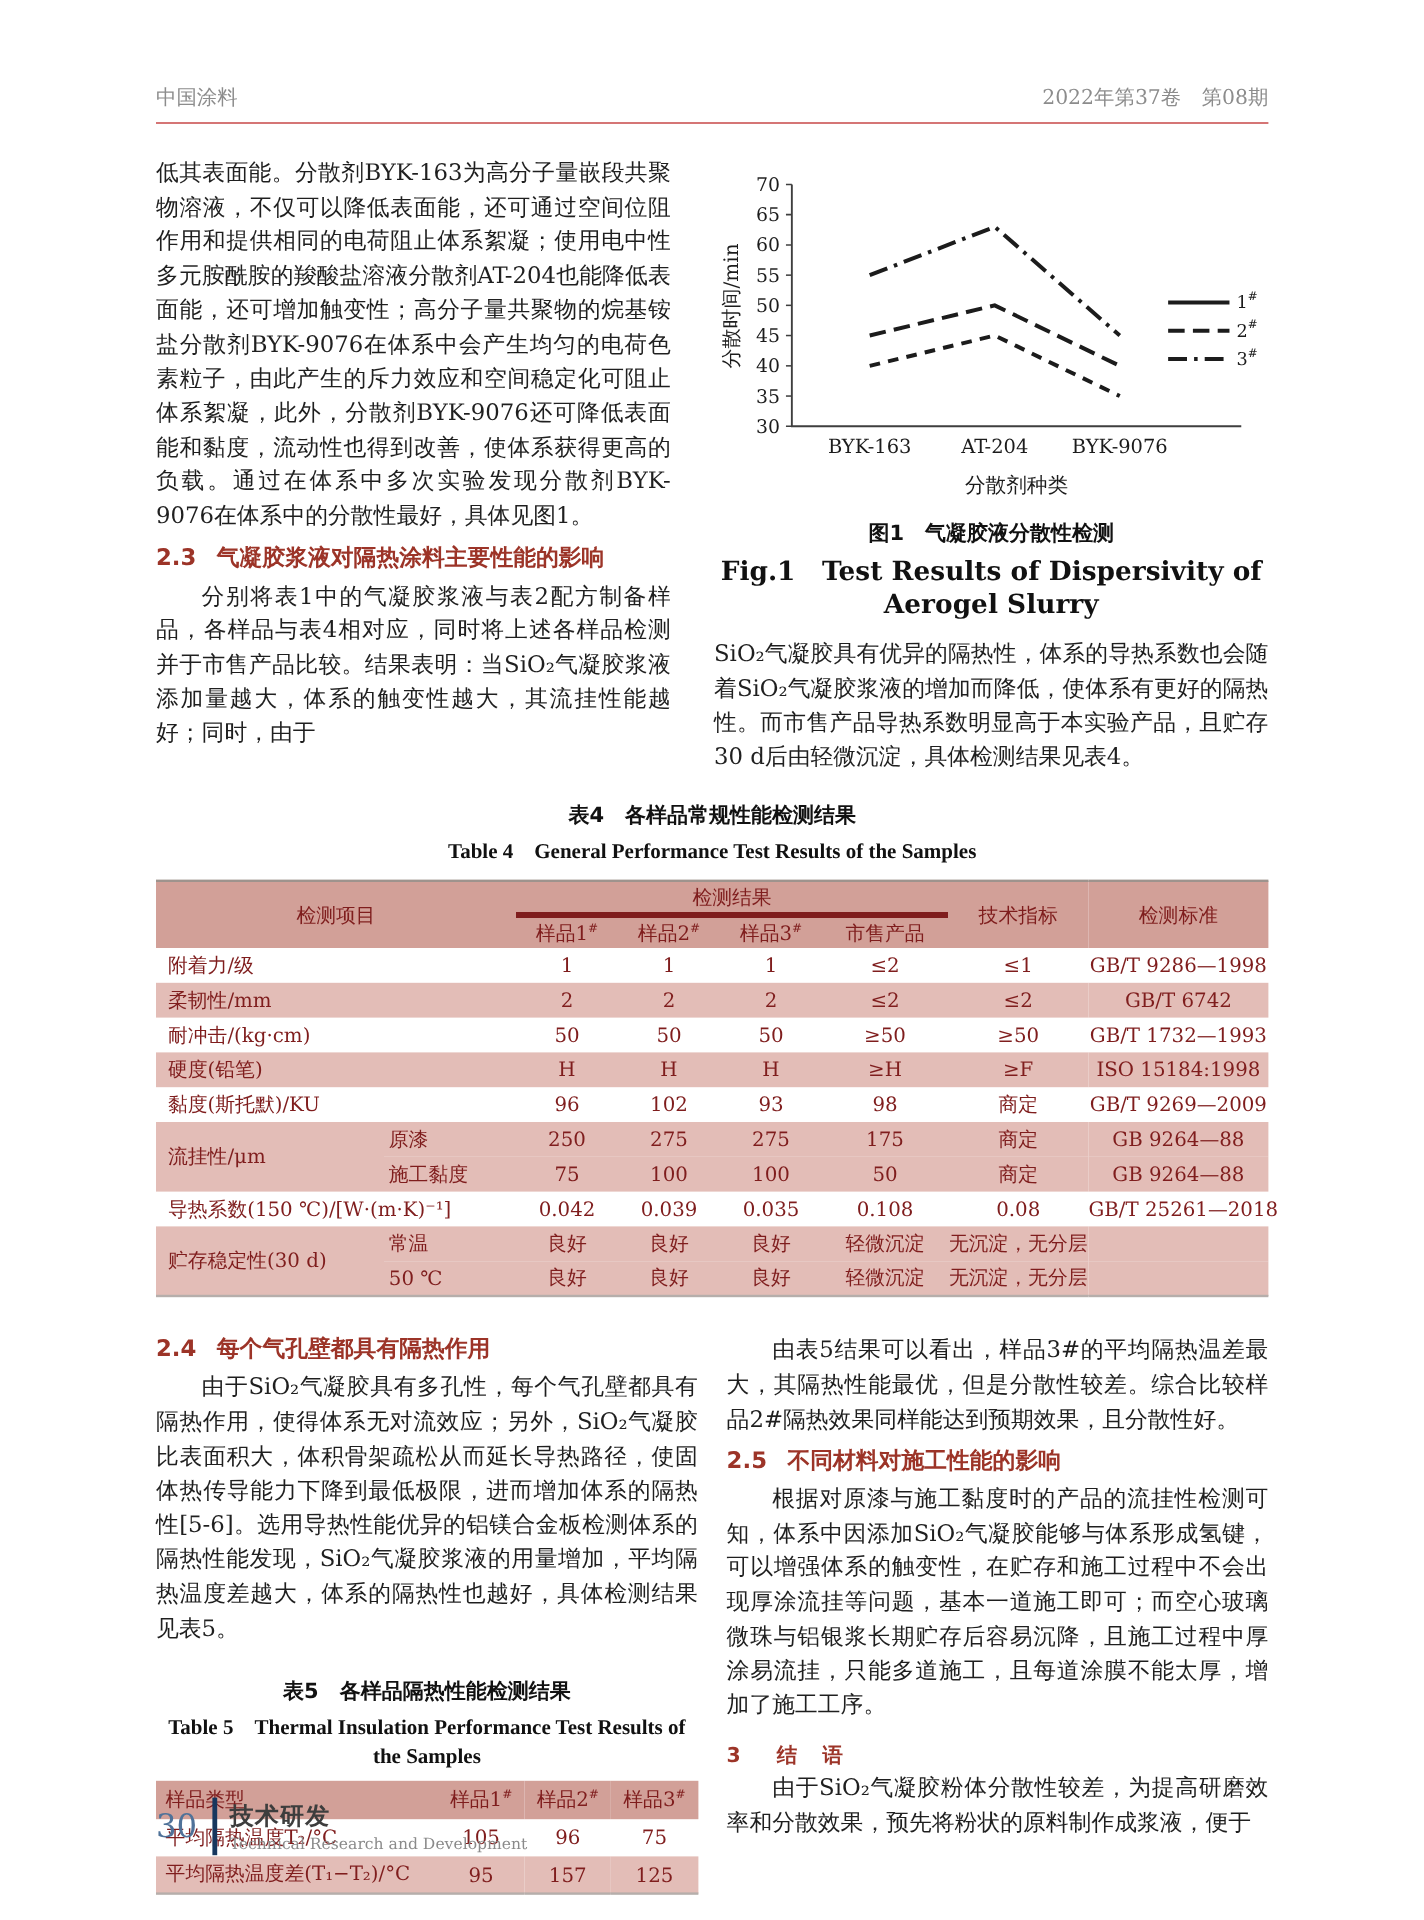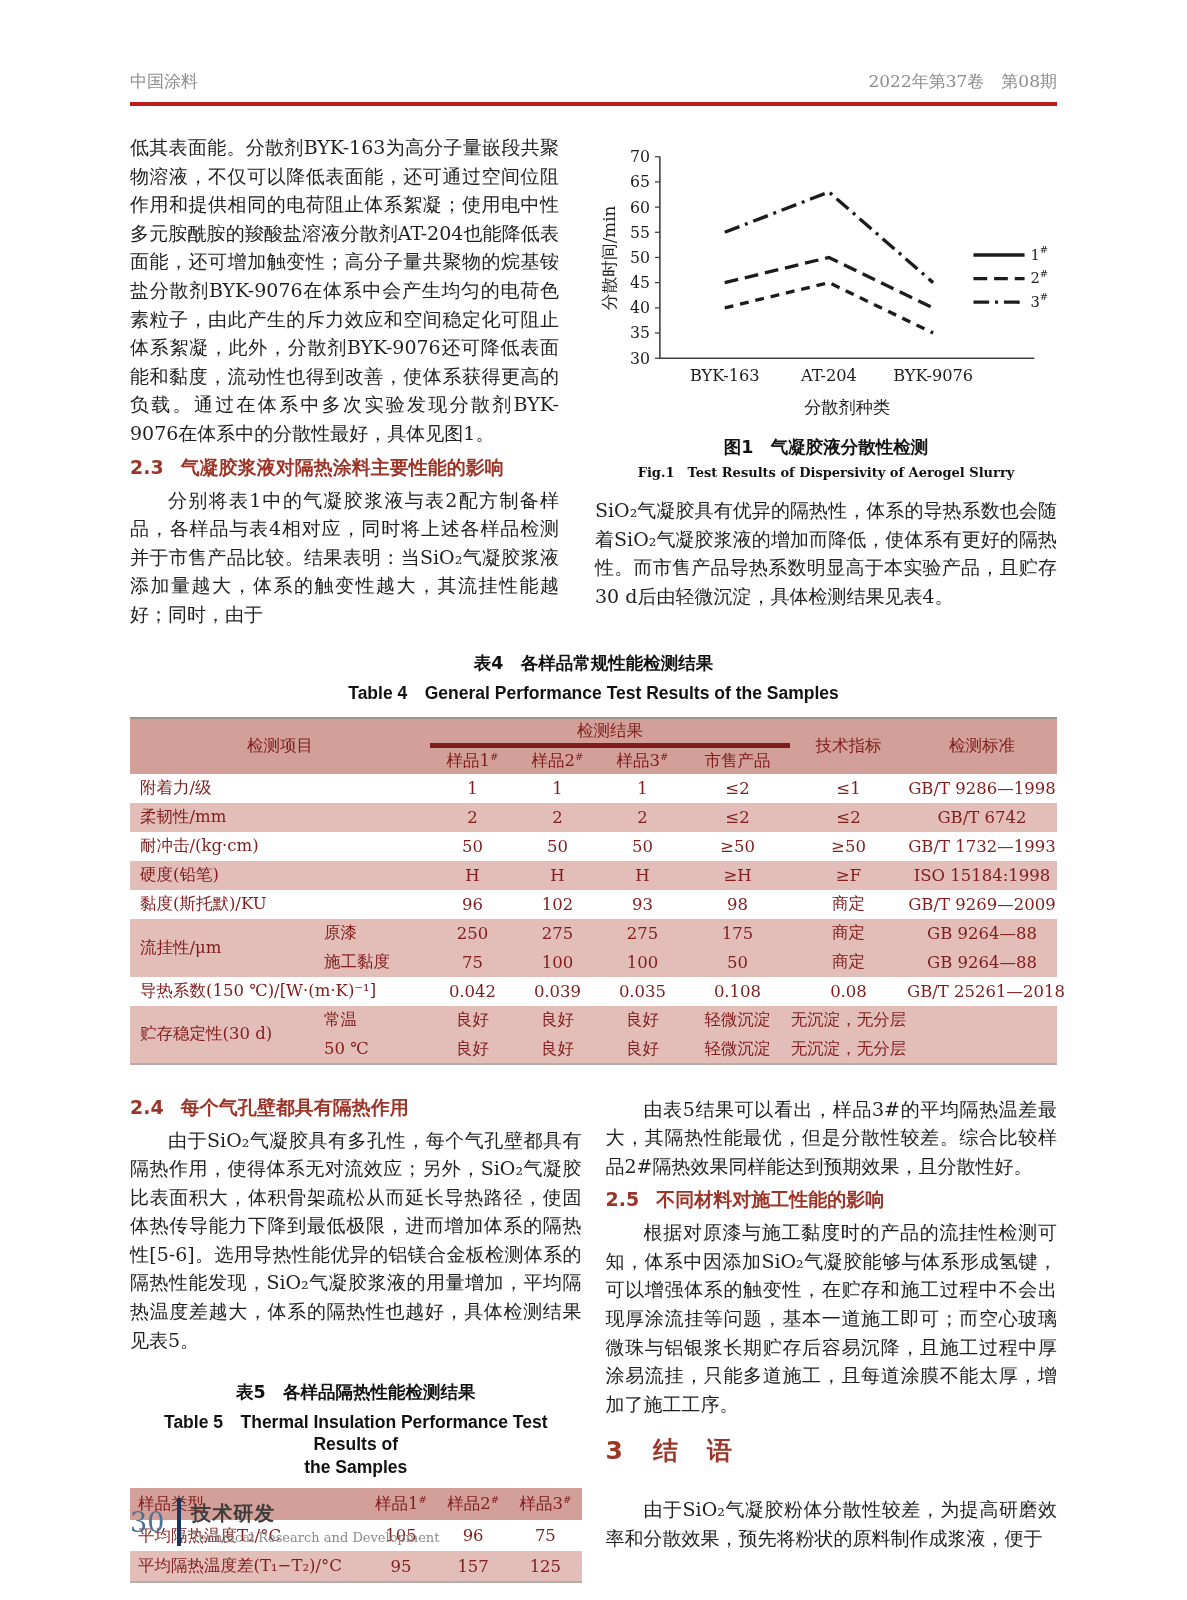--- a/index.html
+++ b/index.html
@@ -6,44 +6,44 @@
     --heading-red:#9c3428;
     --table-header-pink:#d2a098;
     --table-row-pink:#e3bdb7;
     --footer-blue:#4f7299;
     --footer-bar:#17375e;
   }
   *{margin:0;padding:0;box-sizing:border-box;}
   html,body{background:#ffffff;}
   body{font-family:"DejaVu Serif","Liberation Serif",serif;color:#212121;}
   .page{width:1187px;height:1600px;background:#fff;position:relative;padding:70px 130px 0 130px;overflow:hidden;}
-  .page-header{display:flex;justify-content:space-between;align-items:center;color:#8c8c8c;font-size:17px;padding-bottom:9px;border-bottom:4px solid #b91c1c;}
+  .page-header{display:flex;justify-content:space-between;align-items:center;color:#8c8c8c;font-size:17px;padding-bottom:9px;border-bottom:1px solid #b91c1c;}
   .cols{display:grid;grid-template-columns:1fr 1fr;column-gap:36px;margin-top:27px;}
   .cols-bottom{display:grid;grid-template-columns:1fr 1fr;column-gap:24px;margin-top:30px;}
   p.body{font-size:19px;line-height:28.6px;text-align:justify;color:#1f1f1f;}
   p.indent{text-indent:2em;}
   h3.sec{font-family:"DejaVu Sans","Liberation Sans",sans-serif;font-weight:bold;font-size:19px;color:var(--heading-red);margin:7px 0 5px 0;}
   h3.sec .sec-num{margin-right:17px;}
-  h3.sec3{font-size:25px;margin:16px 0 28px 0;letter-spacing:2px;}
+  h3.sec3{font-size:17px;margin:16px 0 2px 0;letter-spacing:2px;}
   h3.sec3 .sec-num{margin-right:28px;}
   
   .figure-block{padding-top:2px;}
   .chart-wrap{width:100%;display:flex;justify-content:center;}
   svg text{fill:#1c1c1c;}
   .tick{font:16px "DejaVu Serif","Liberation Serif",serif;}
   .xlab{font:16.5px "DejaVu Serif","Liberation Serif",serif;}
   .ylab{font:17px "DejaVu Serif","Liberation Serif",serif;}
   .xtitle{font:17.5px "DejaVu Serif","Liberation Serif",serif;}
   .leg{font:15px "DejaVu Serif","Liberation Serif",serif;}
   .fig-cap-zh{text-align:center;font-family:"DejaVu Sans","Liberation Sans",sans-serif;font-weight:bold;font-size:17.5px;color:#111;margin-top:3px;}
-  .fig-cap-en{text-align:center;font-family:"DejaVu Serif","Liberation Serif",serif;font-weight:bold;font-size:13px;color:#111;margin-top:5px;margin-bottom:14px;}
+  .fig-cap-en{text-align:center;font-family:"DejaVu Serif","Liberation Serif",serif;font-weight:bold;font-size:22px;color:#111;margin-top:5px;margin-bottom:14px;}
   
   .table4-sec{margin-top:22px;}
   .tbl-title-zh{text-align:center;font-family:"DejaVu Sans","Liberation Sans",sans-serif;font-weight:bold;font-size:17.5px;color:#111;}
-  .tbl-title-en{text-align:center;font-family:Liberation Sans, sans-serif;font-weight:bold;font-size:17.5px;color:#111;margin-top:6px;}
+  .tbl-title-en{text-align:center;font-family:Liberation Serif, serif;font-weight:bold;font-size:17.5px;color:#111;margin-top:6px;}
   table{width:100%;border-collapse:collapse;table-layout:fixed;font-size:16.5px;color:#7f1d1d;}
   #table4{margin-top:12px;border-top:2px solid #9e938d;border-bottom:2px solid #b6aeab;}
   thead th{background:var(--table-header-pink);font-weight:normal;height:28px;text-align:center;}
   th.grp{border-bottom:5px solid #7f1d1d;}
   tbody td{height:29px;text-align:center;white-space:nowrap;}
   td.item{text-align:left;padding-left:10px;}
   td.sub{text-align:left;padding-left:4px;}
   tr.shade td{background:var(--table-row-pink);}
   sup{font-size:10px;}
   .table5-sec{margin-top:26px;}

